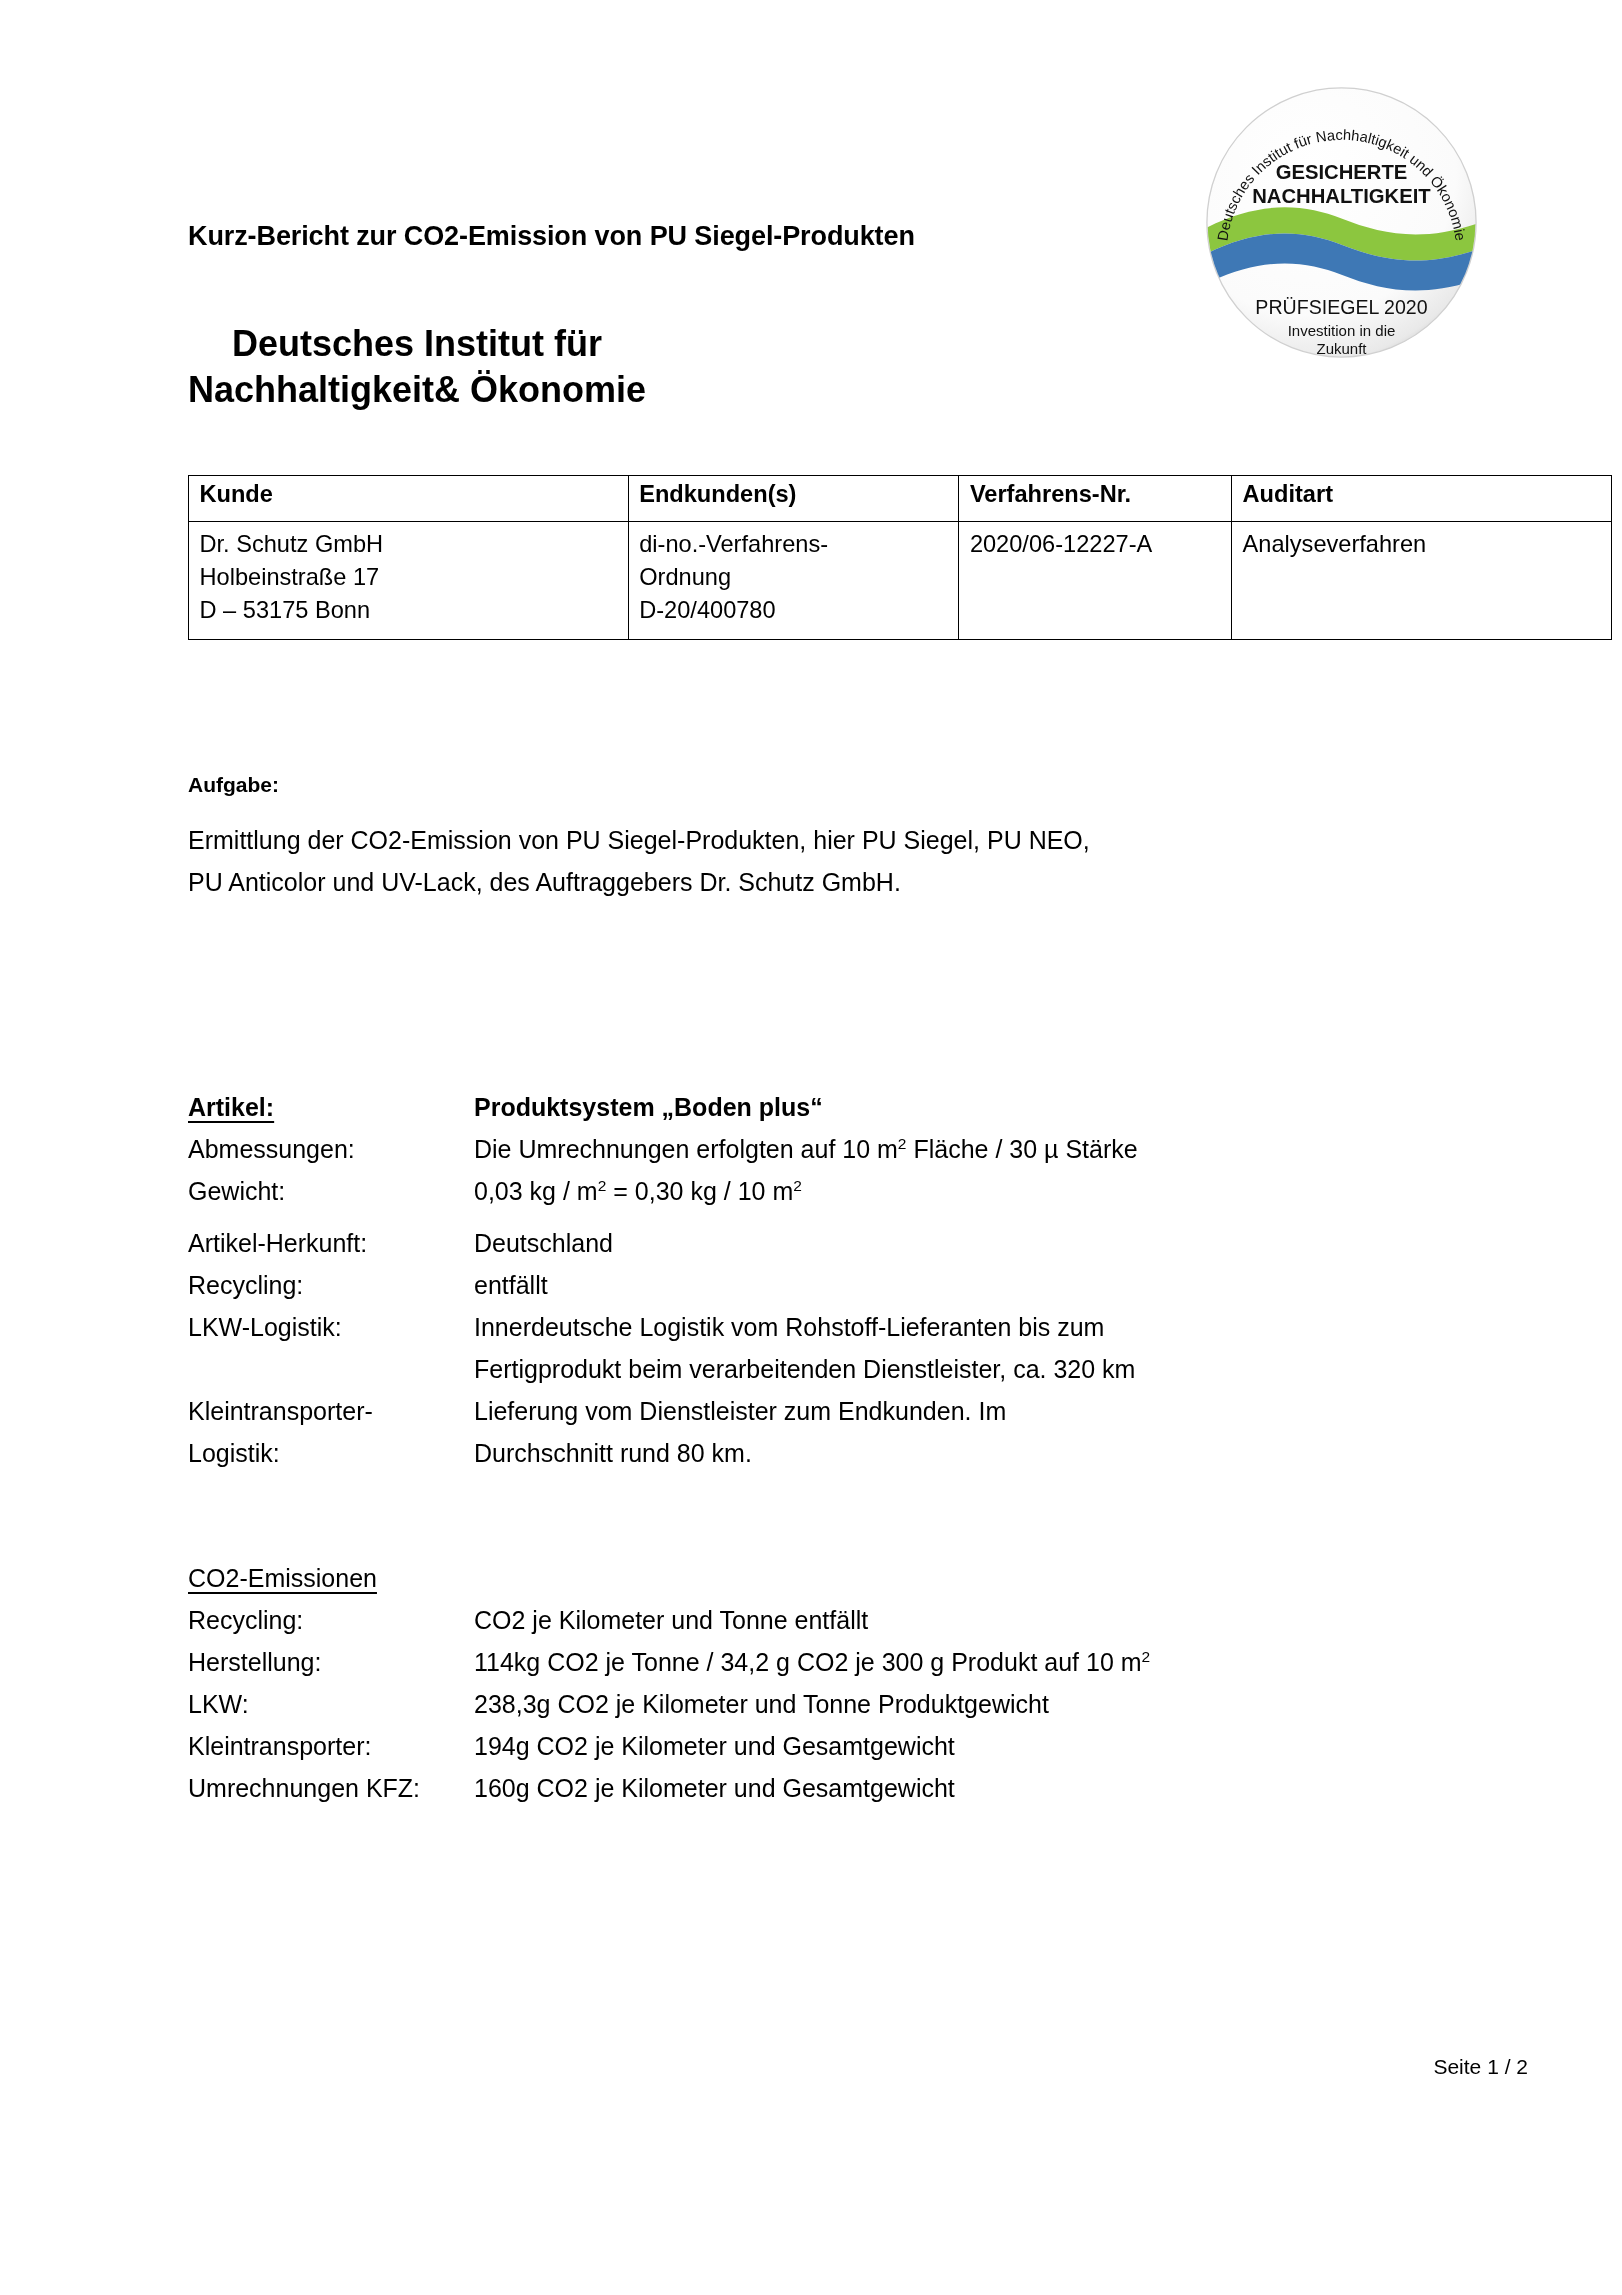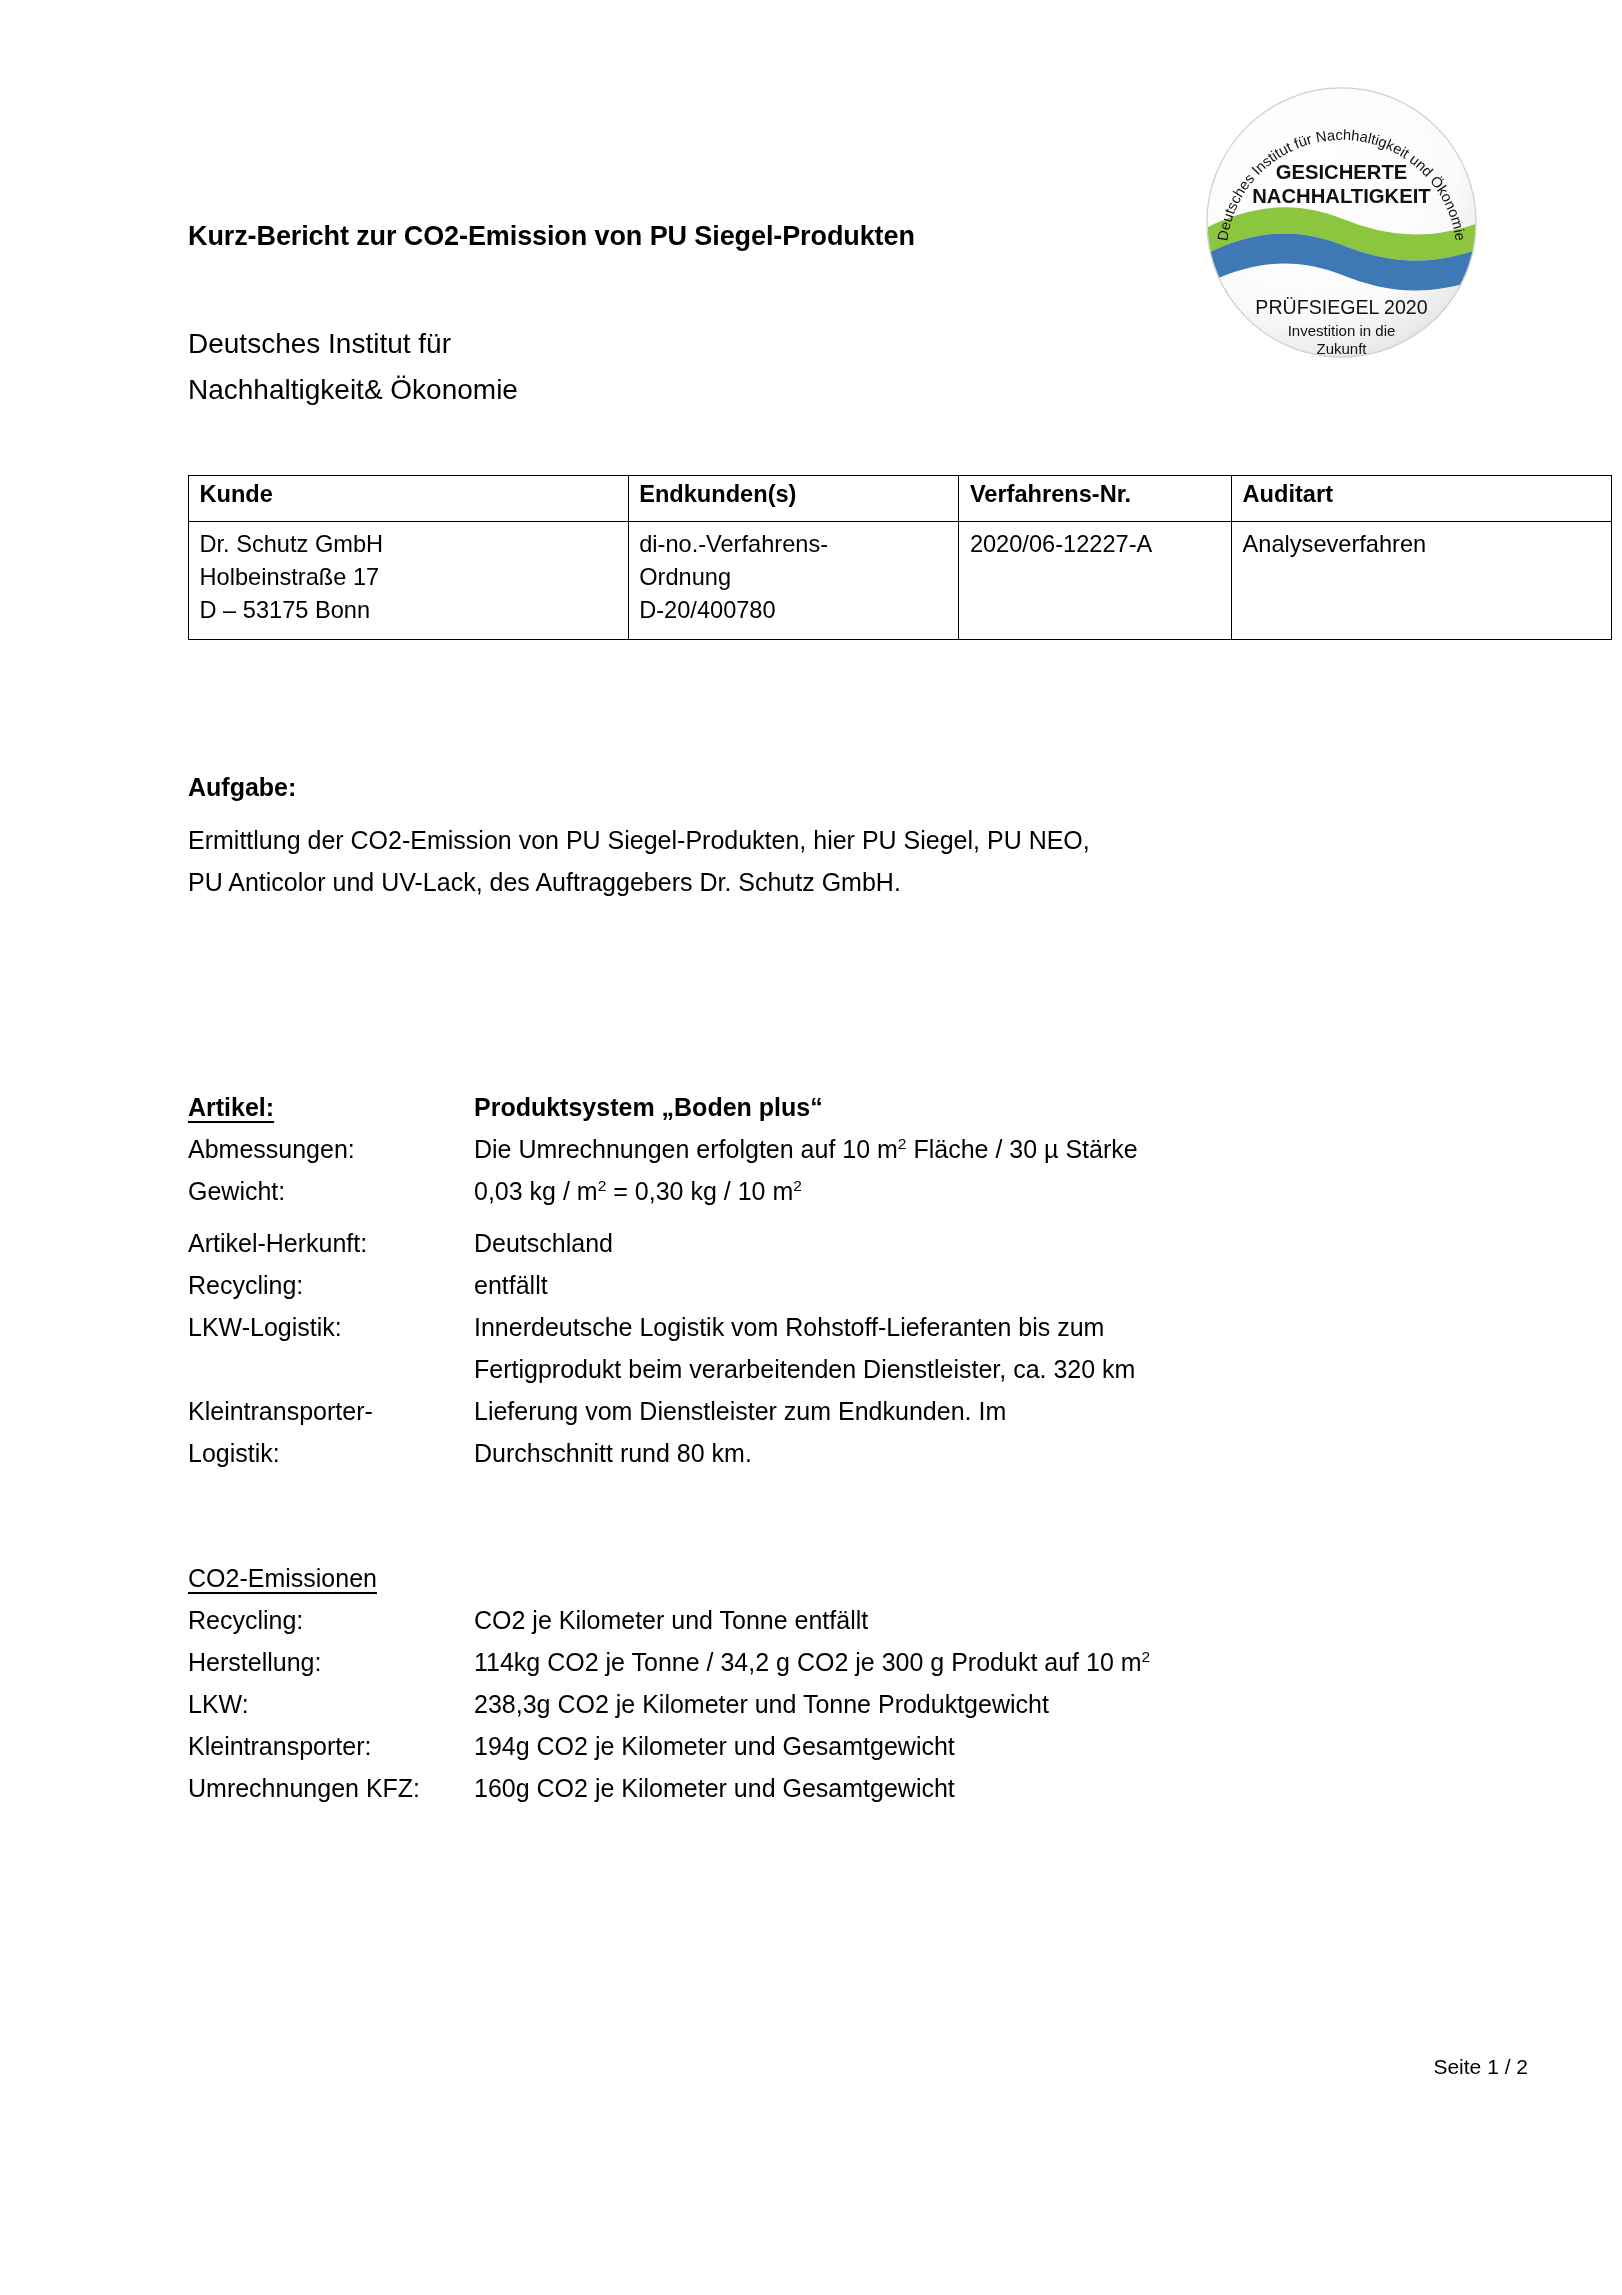--- a/index.html
+++ b/index.html
@@ -41,24 +41,25 @@
     top: 221px;
     font-size: 27px;
     font-weight: bold;
     letter-spacing: -0.1px;
     white-space: nowrap;
   }
   .org-name {
     position: absolute;
     left: 188px;
     top: 321px;
-    font-size: 28px;
-    font-weight: normal;
+    font-size: 36px;
+    font-weight: bold;
     line-height: 46px;
     white-space: nowrap;
+    text-align: center;
   }
 
   
   .info-table {
     position: absolute;
     left: 188px;
     top: 475px;
     width: 1340px;
     border-collapse: collapse;
     table-layout: fixed;
@@ -84,21 +85,21 @@
   .col-kunde   { width: 419px; }
   .col-std     { width: 310px; }
   .col-verf    { width: 252px; }
   .col-audit   { width: 359px; }
   .cell-mid { vertical-align: middle; }
   .cell-line { display: block; }
 
   
   .section-label {
     position: absolute;
-    font-size: 25px;
+    font-size: 21px;
     font-weight: bold;
     text-align: right;
   }
 
   .block {
     position: absolute;
     left: 188px;
     font-size: 25px;
     line-height: 42px;
   }

